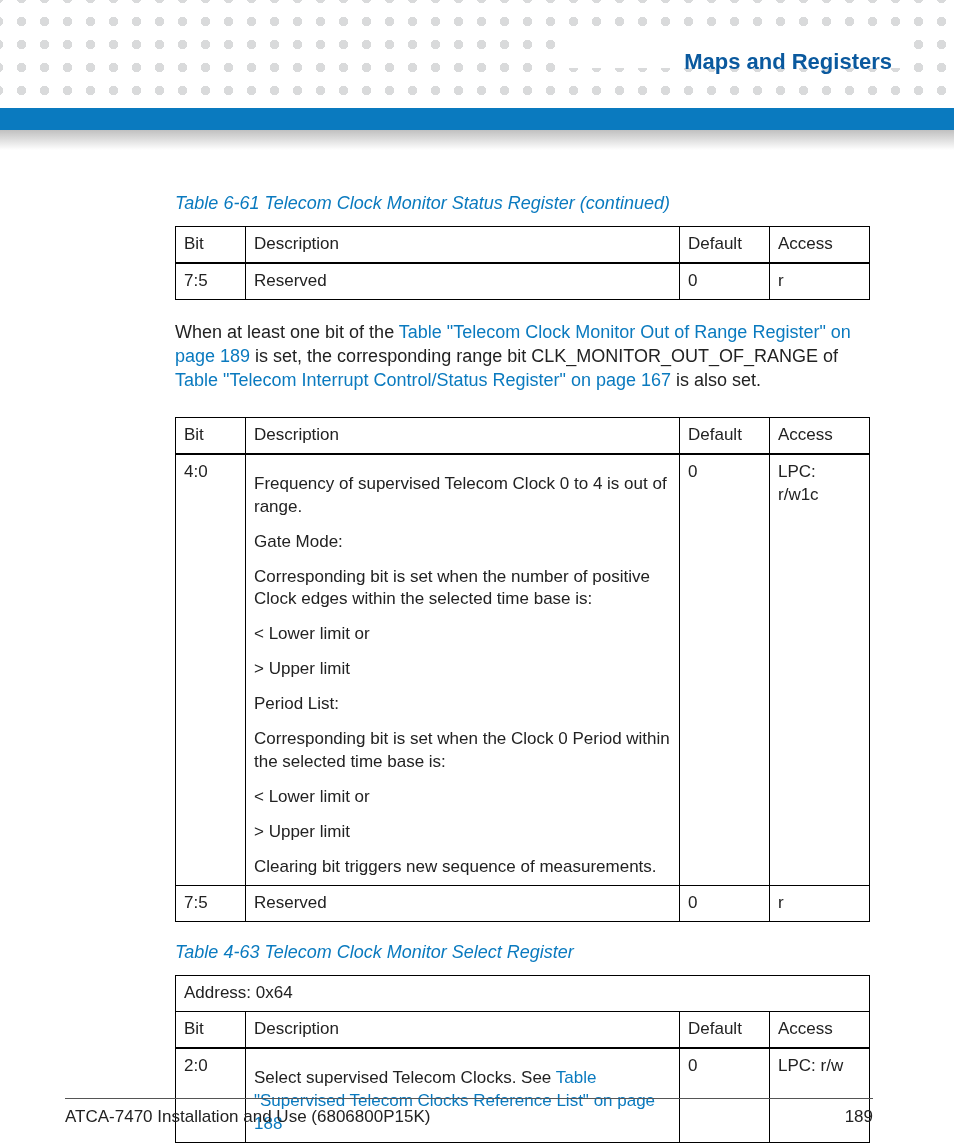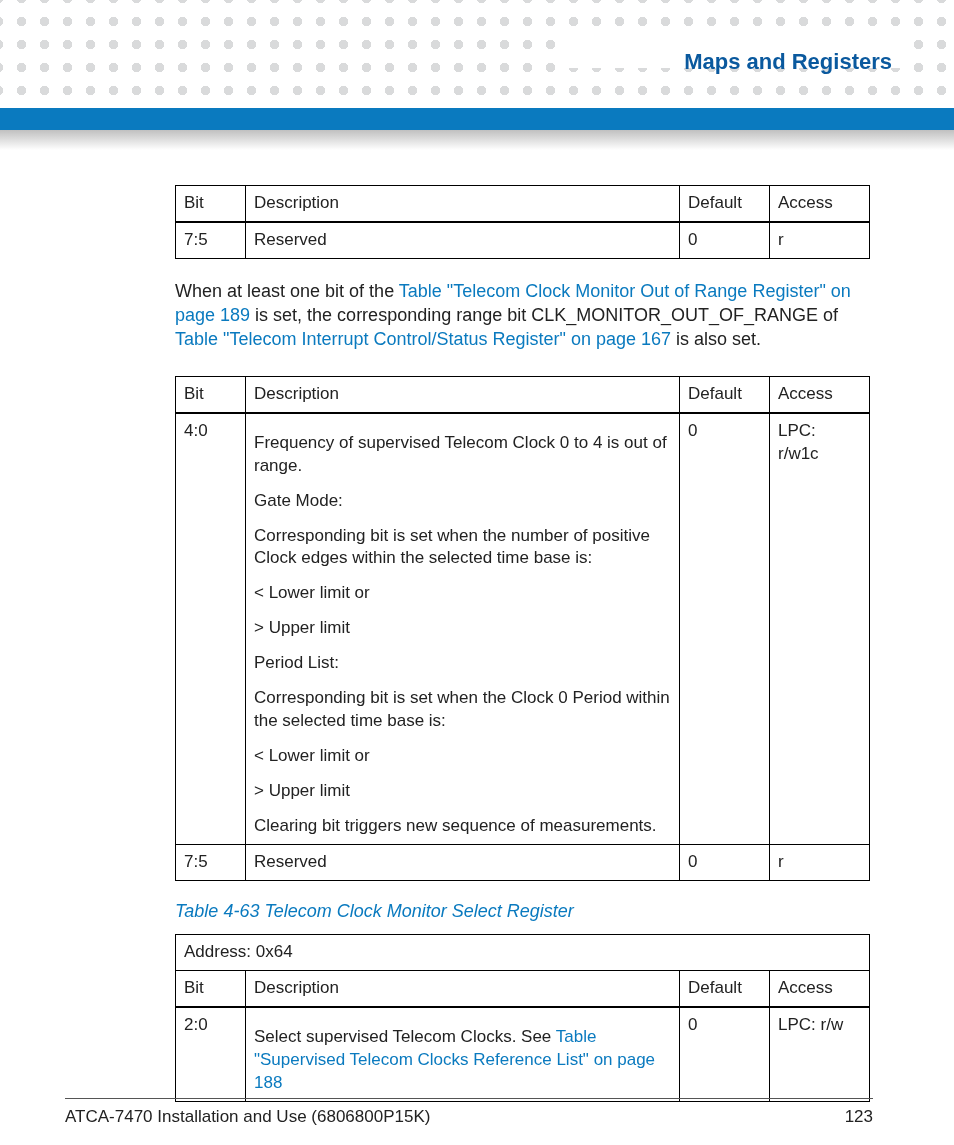--- a/index.html
+++ b/index.html
@@ -106,20 +106,21 @@
 <body>
 
 <div class="dots-bg"></div>
 <div class="dots-mask"></div>
 <div class="section-title">Maps and Registers</div>
 <div class="blue-bar"></div>
 <div class="shadow-bar"></div>
 
 <div class="content">
 
+  <div class="table-caption">Table 6-61 Telecom Clock Monitor Status Register (continued)</div>
   <table>
     <tbody>
     <tr class="hdr-row">
       <td class="col-bit">Bit</td>
       <td>Description</td>
       <td class="col-default">Default</td>
       <td class="col-access">Access</td>
     </tr>
     <tr>
       <td>7:5</td>
@@ -195,14 +196,14 @@
       <td>0</td>
       <td>LPC: r/w</td>
     </tr>
   </tbody>
     </table>
 
 </div>
 
 <div class="footer">
   <span>ATCA-7470 Installation and Use (6806800P15K)</span>
-  <span>123</span>
+  <span>189</span>
 </div>
 
 </body></html>

